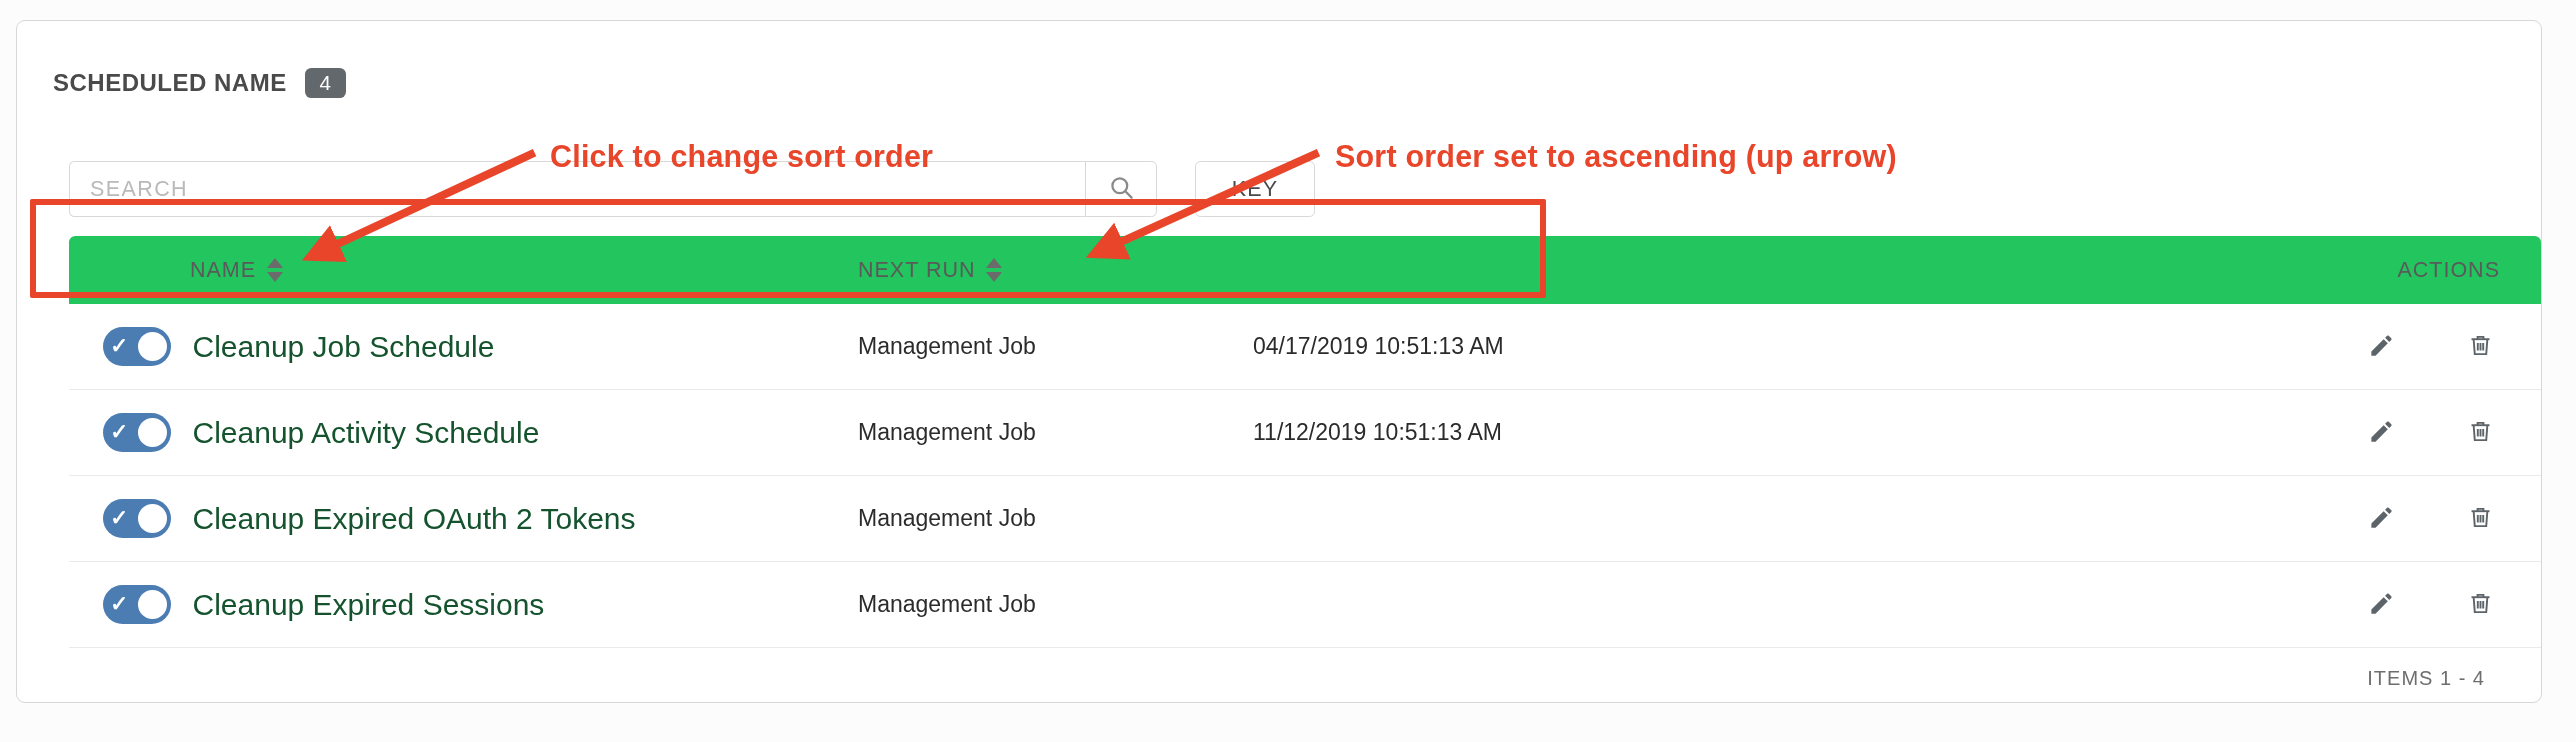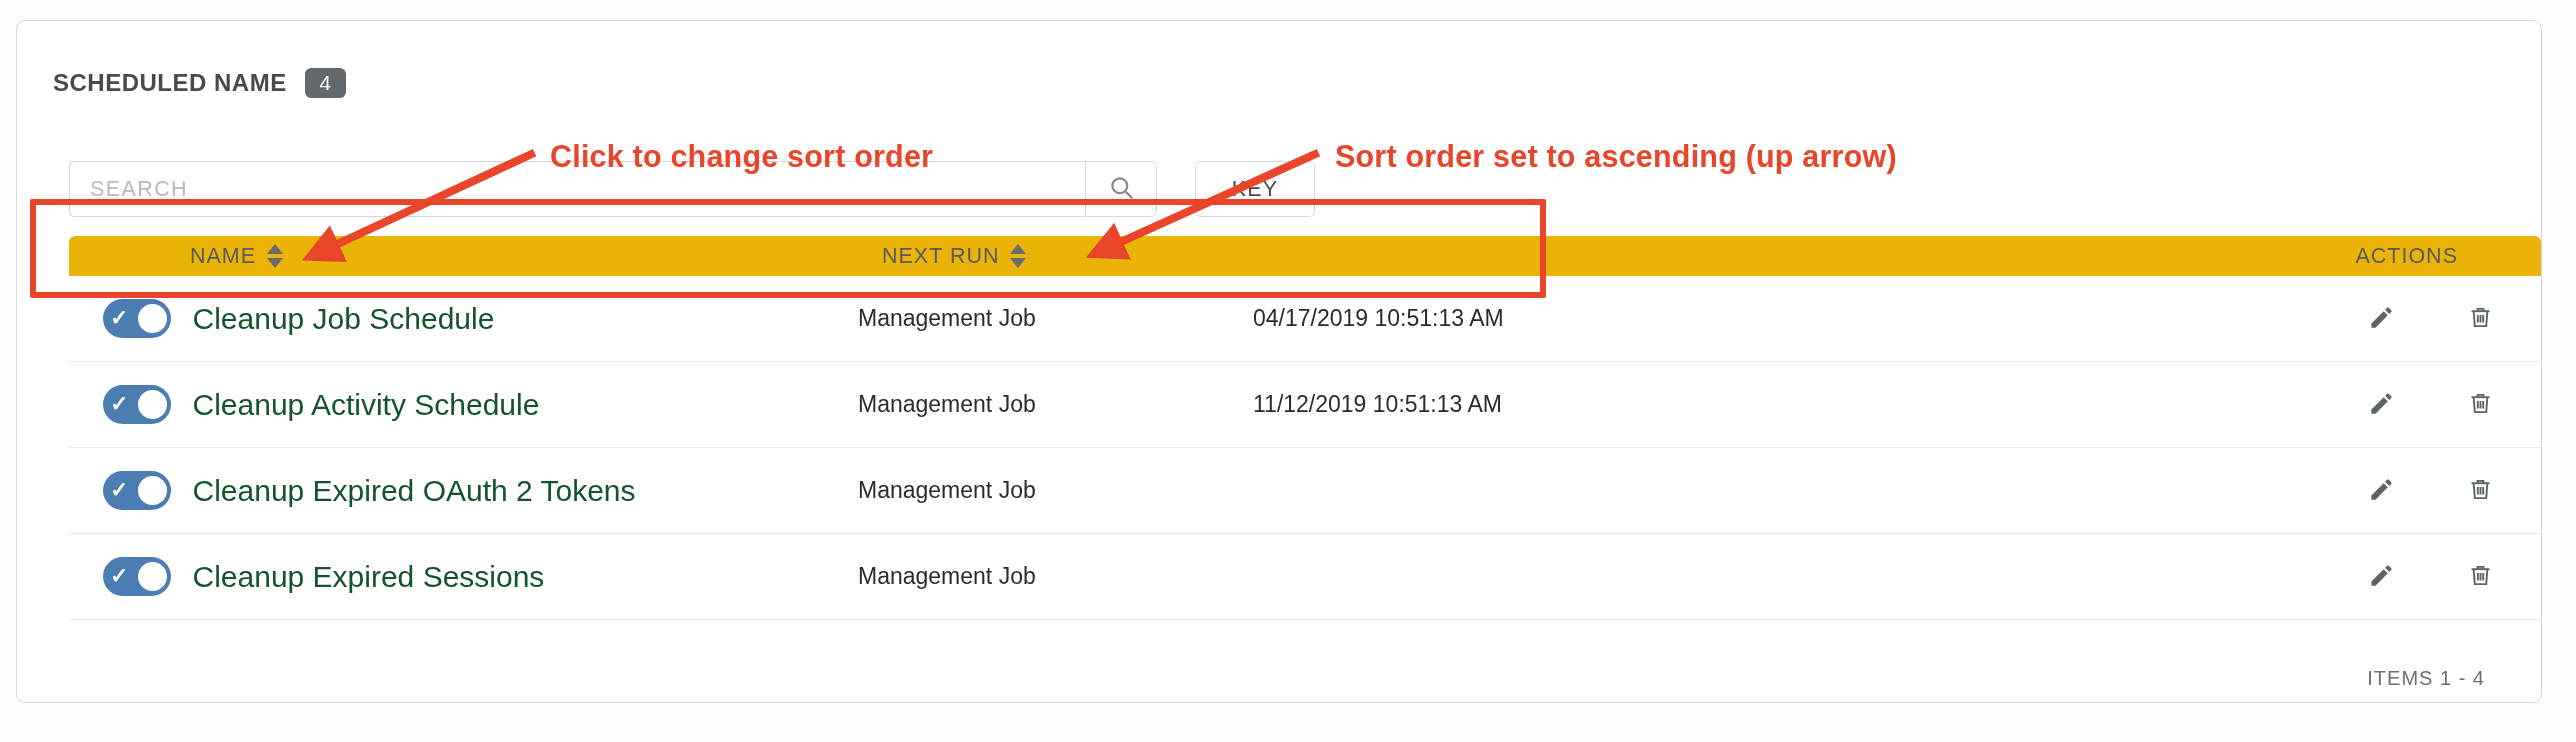--- a/index.html
+++ b/index.html
@@ -133,38 +133,37 @@
   
   .table {
     position: absolute;
     left: 52px;
     top: 215px;
     width: 2472px;
   }
   .thead {
     display: flex;
     align-items: center;
-    height: 40px;
-    background: #eab308;
+    height: 68px;
+    background: #22c55e;
     border-radius: 6.3px 6.3px 0 0;
-    gap: 24px;
   }
   .th {
     display: flex;
     align-items: center;
     gap: 10.8px;
     font-size: 21.5px;
     letter-spacing: 1px;
     color: #5a5a5a;
     box-sizing: border-box;
   }
   .col-name    { width: 789px; padding-left: 121px; }
   .col-type    { width: 395px; }
   .col-nextrun { width: 789px; }
-  .col-actions { flex: 1; justify-content: flex-end; padding-right: 83px; }
+  .col-actions { flex: 1; justify-content: flex-end; padding-right: 41px; }
 
   
   .sort {
     display: inline-flex;
     flex-direction: column;
     gap: 3.6px;
     line-height: 0;
   }
   .caret-up, .caret-down {
     width: 0; height: 0;

